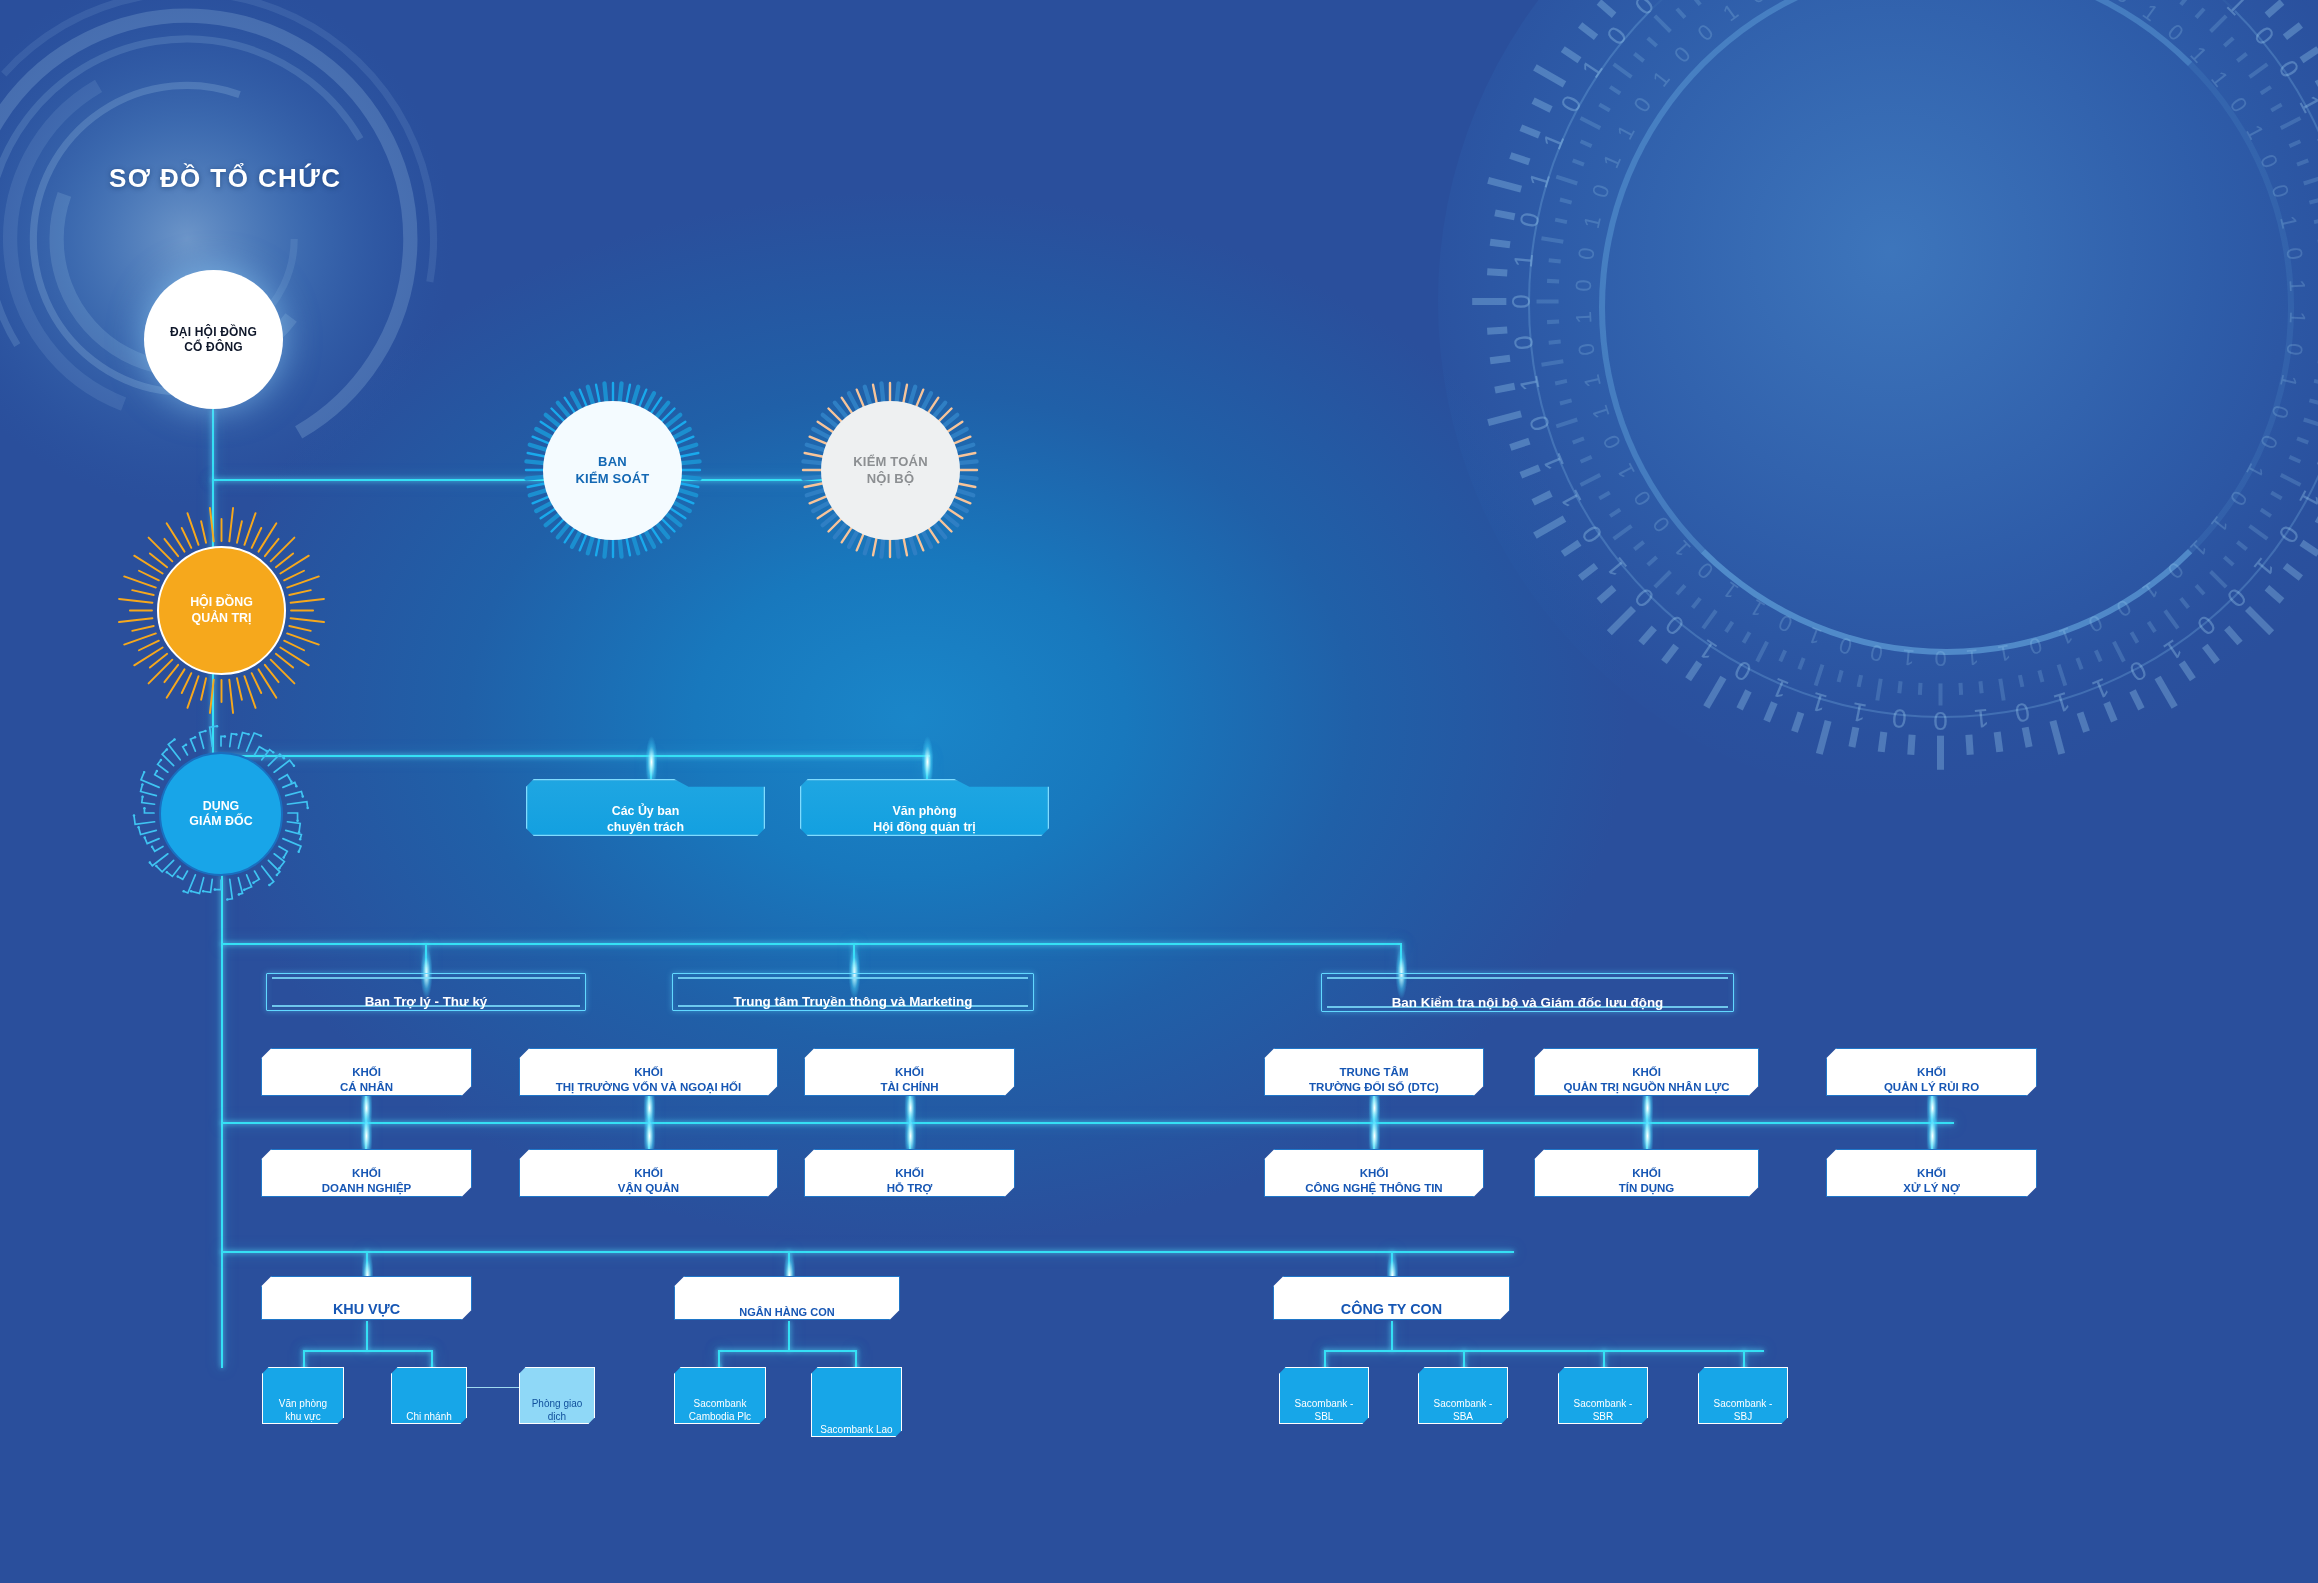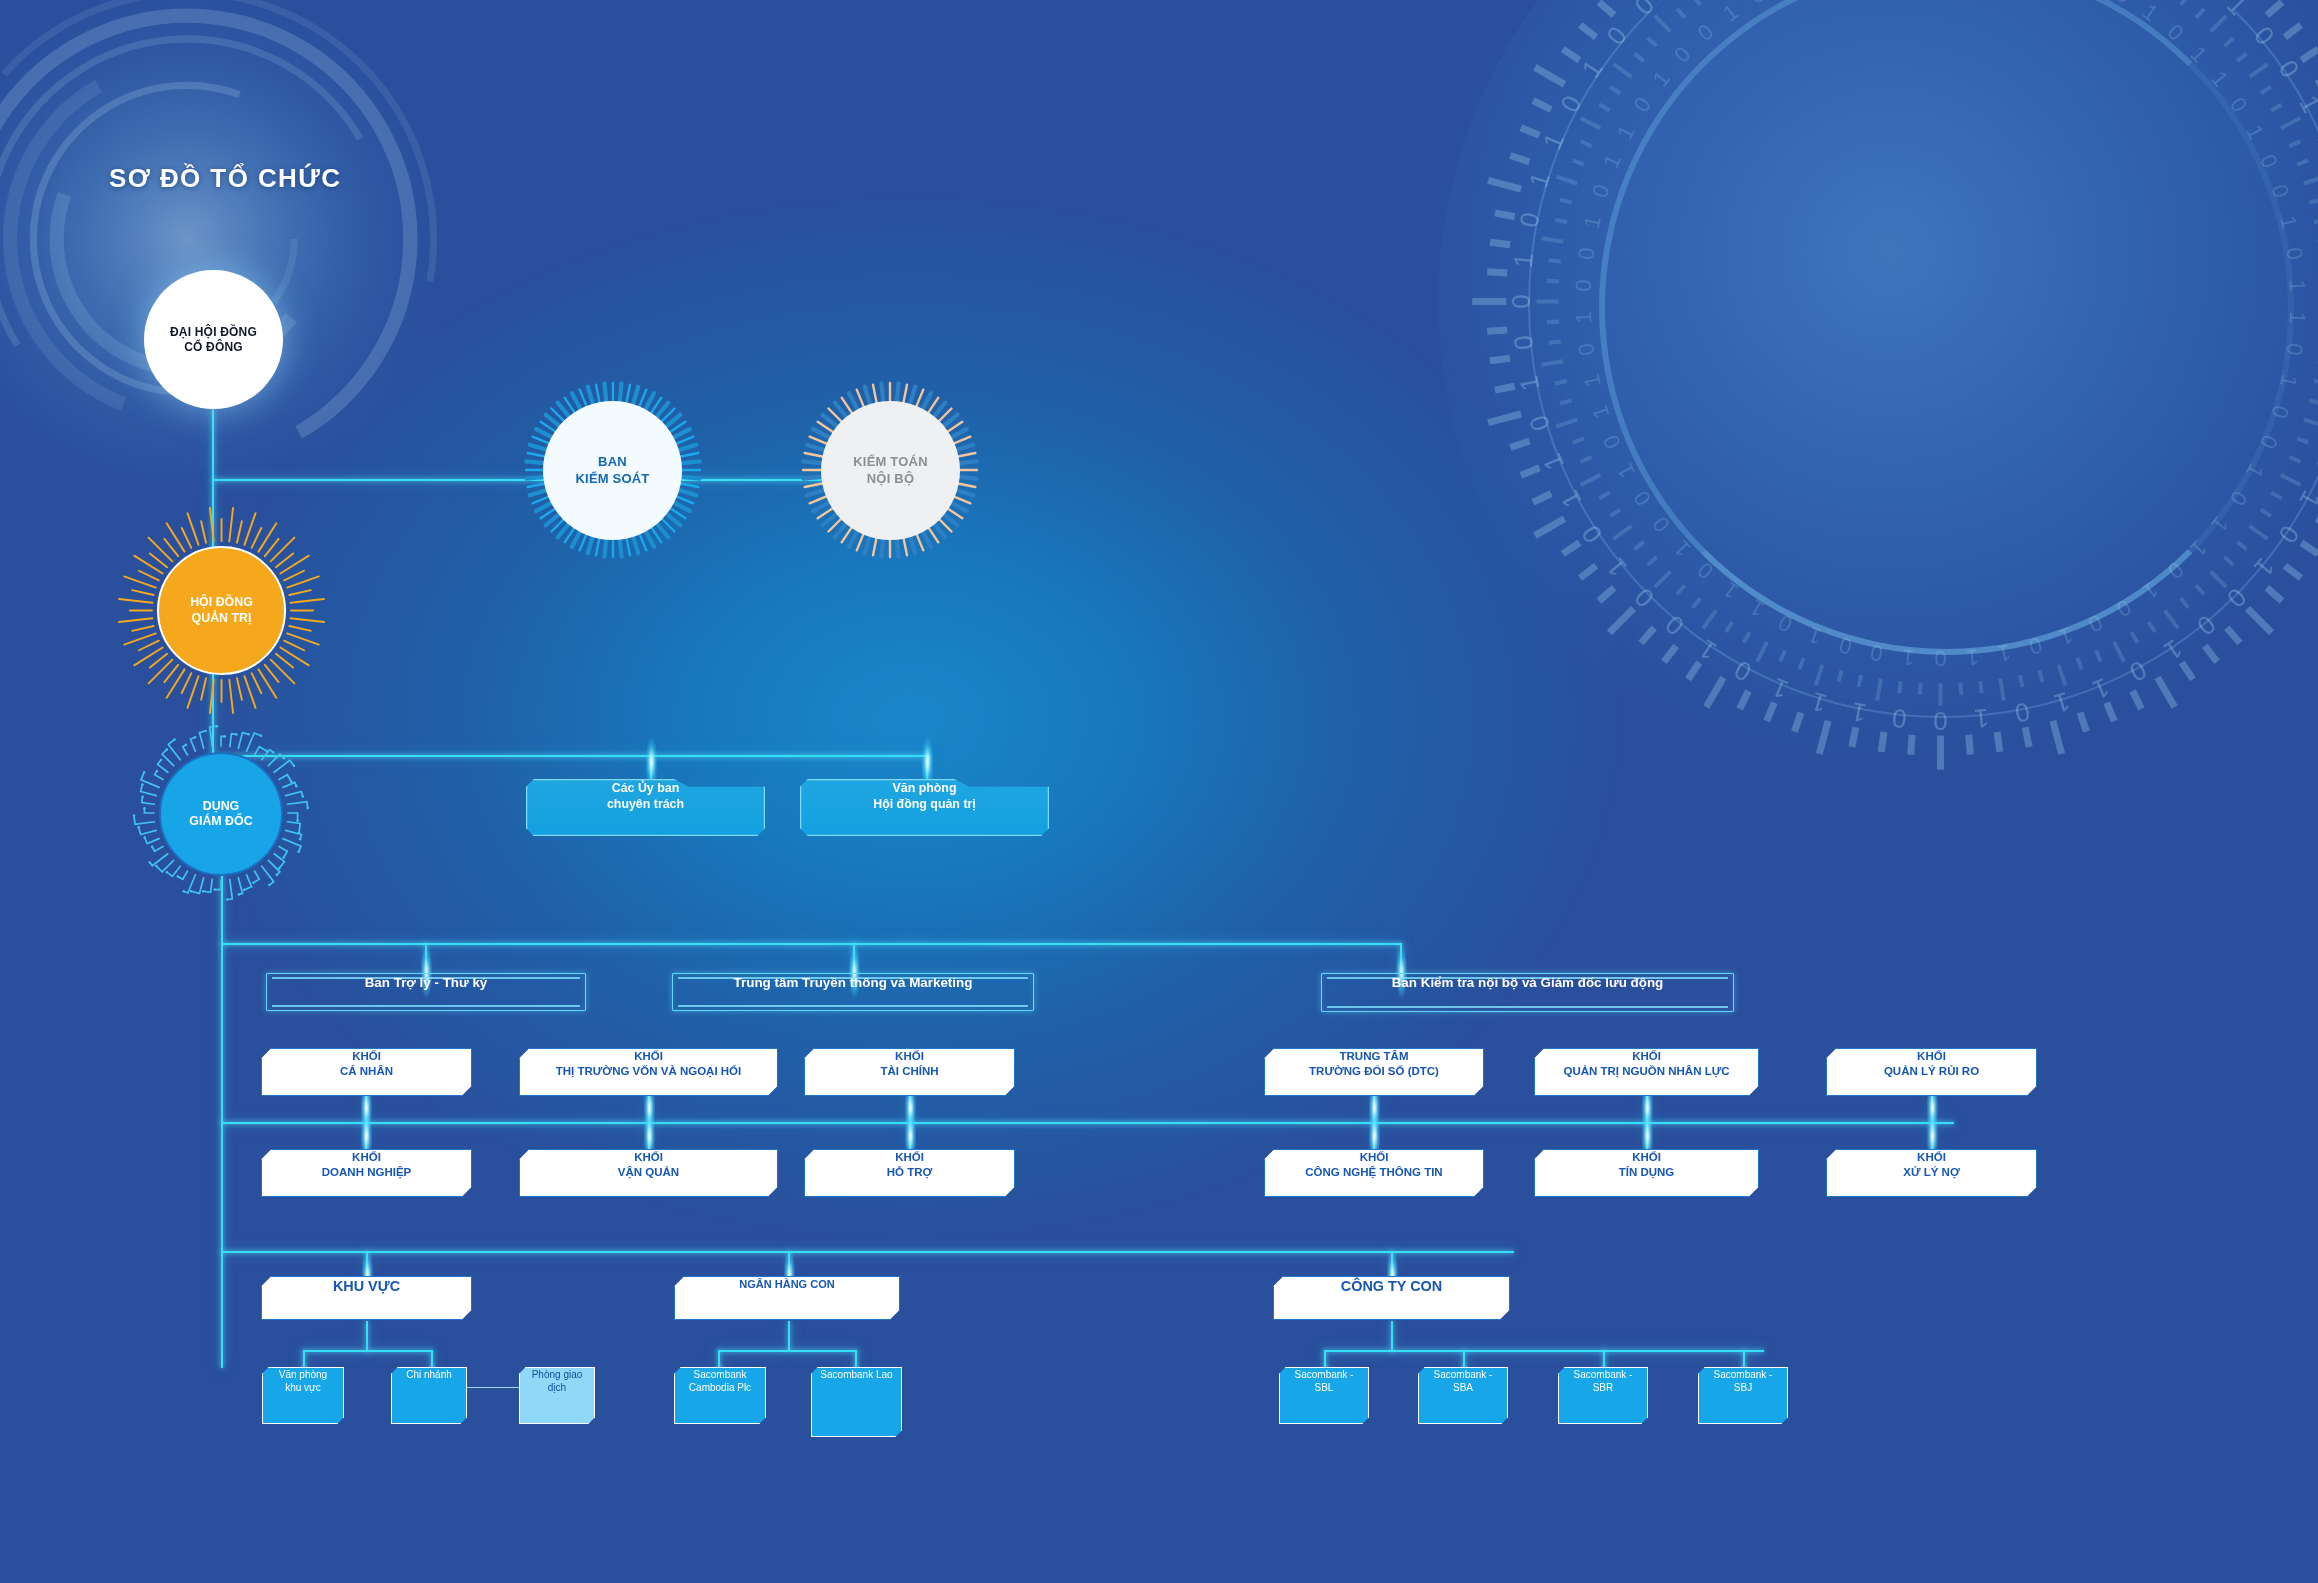--- a/index.html
+++ b/index.html
@@ -97,21 +97,21 @@
     background:#18a5e8; color:#ffffff; font-size:12.4px;
     border: 2.4px solid #1a6fc0;
   }
 
   
   .rays { position:absolute; z-index:35; pointer-events:none; }
 
   
   .box {
     position:absolute;
-    display:flex; align-items:flex-start; justify-content:center;
+    display:flex; align-items:flex-end; justify-content:center;
     text-align:center; line-height:1.3;
     z-index: 30;
   }
   .box .lbl { position:relative; z-index:3; padding:0 6.7px; }
 
   
   .box-cyan {
     background: linear-gradient(180deg,#1fa6e2 0%, #13a0e0 100%);
     color:#fff; font-weight:700; font-size:12.4px;
     border:1px solid #7fdcff;

